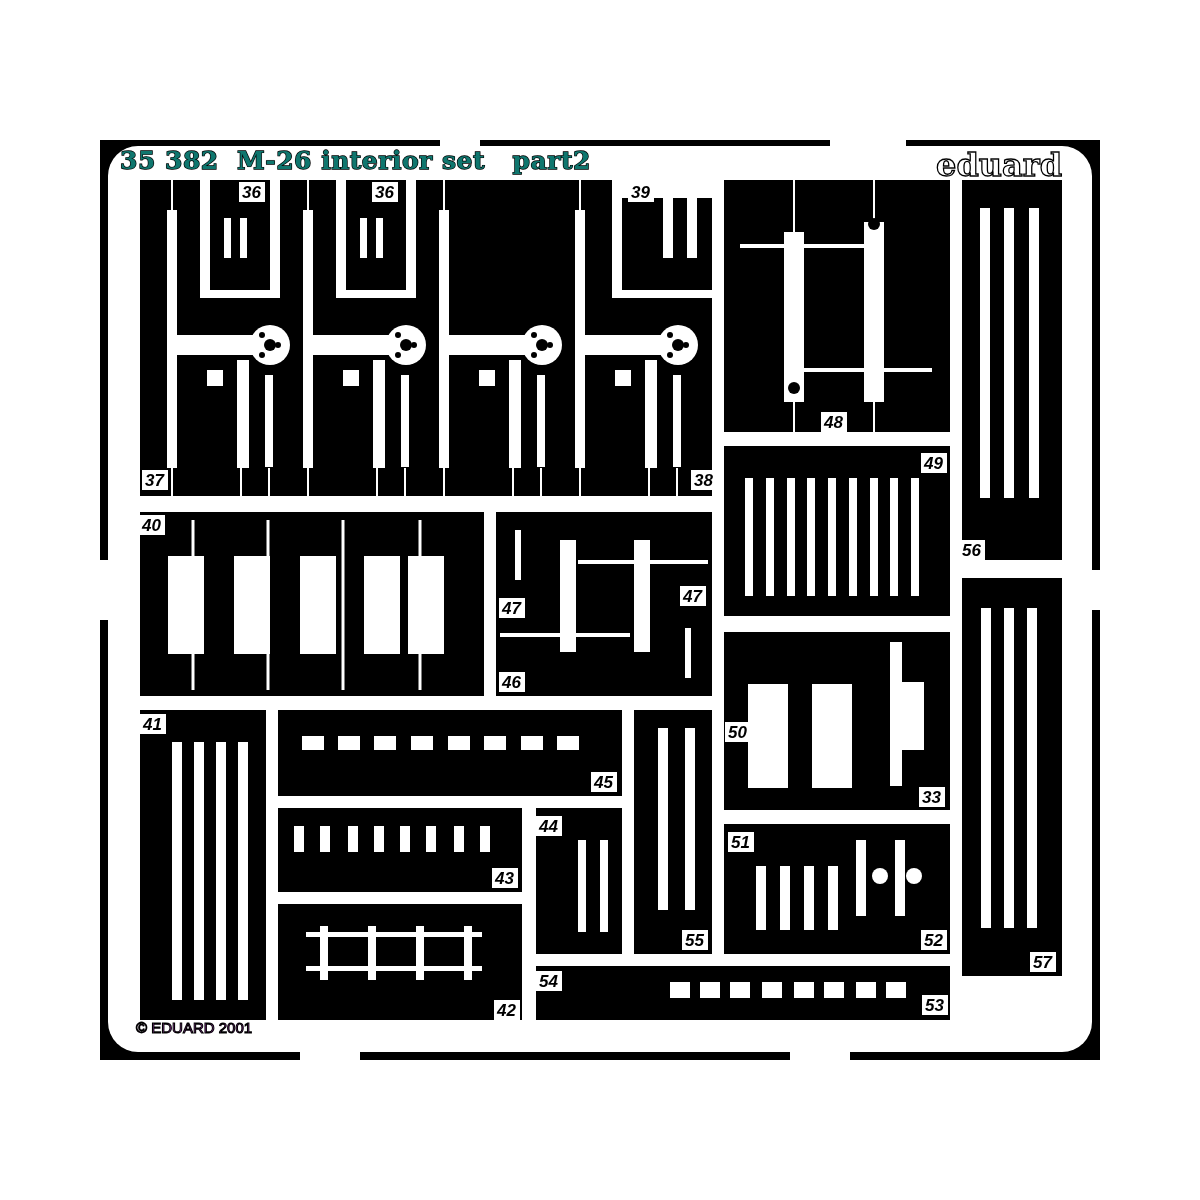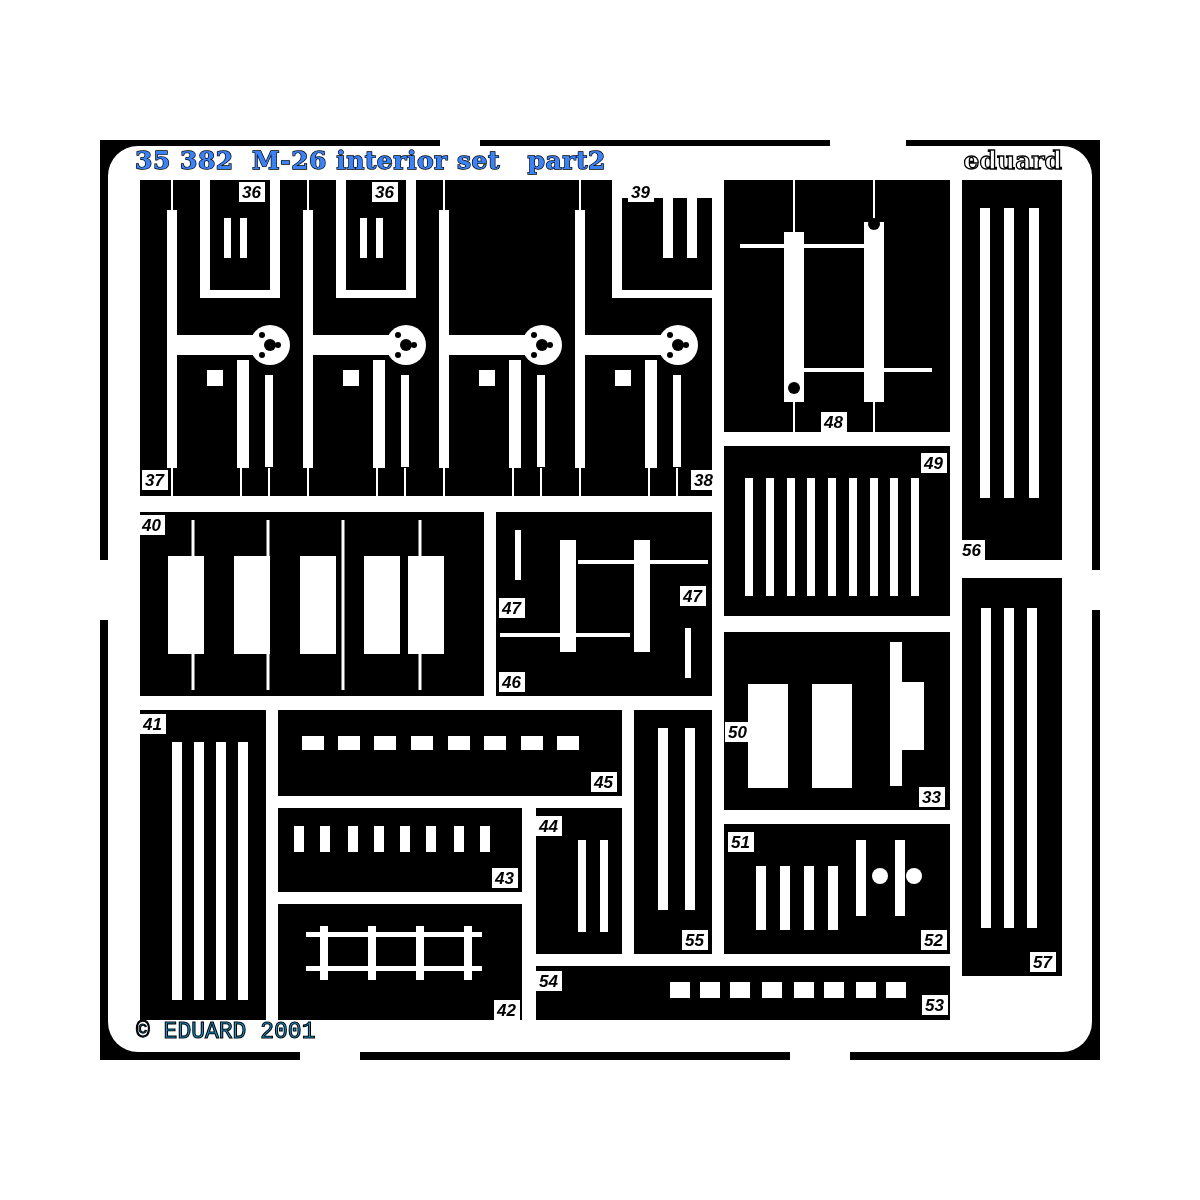--- a/index.html
+++ b/index.html
@@ -1,22 +1,22 @@
 <!DOCTYPE html>
 <html><head>
 <meta charset="utf-8">
 <style>
   html,body{margin:0;padding:0;background:#ffffff;}
   body{width:1200px;height:1200px;position:relative;overflow:hidden;font-family:"DejaVu Serif",serif;}
   #stage{position:absolute;left:0;top:0;width:1200px;height:1200px;}
   .fret{position:absolute;left:100px;top:140px;width:1000px;height:920px;background:#000;}
   .inner{position:absolute;left:8px;top:6px;width:984px;height:906px;background:#fff;border-radius:30px;}
-  .title{position:absolute;left:35px;top:6px;font-family:"DejaVu Serif",serif;font-weight:bold;font-size:25px;letter-spacing:0.5px;color:#3b82f6;-webkit-text-stroke:1.3px #000;paint-order:stroke;text-shadow:0 0 1px #000;white-space:pre;}
-  .brand{position:absolute;right:38px;top:6px;font-family:"DejaVu Serif",serif;font-weight:bold;font-size:25px;color:#fff;-webkit-text-stroke:1.3px #000;white-space:pre;}
-  .foot{position:absolute;font-family:Liberation Mono, monospace;font-size:23px;color:#0ea5e9;-webkit-text-stroke:1.1px #000;white-space:pre;}
+  .title{position:absolute;left:20px;top:6px;font-family:"DejaVu Serif",serif;font-weight:bold;font-size:25px;letter-spacing:0.5px;color:#0f766e;-webkit-text-stroke:1.3px #000;paint-order:stroke;text-shadow:0 0 1px #000;white-space:pre;}
+  .brand{position:absolute;right:38px;top:6px;font-family:"DejaVu Serif",serif;font-weight:bold;font-size:32px;color:#fff;-webkit-text-stroke:1.3px #000;white-space:pre;}
+  .foot{position:absolute;font-family:Liberation Sans, sans-serif;font-size:15px;color:#d946ef;-webkit-text-stroke:1.1px #000;white-space:pre;}
   .copy{left:36px;top:879px;}
   .made{right:40px;top:879px;}
   .gap{position:absolute;background:#fff;}
   svg{position:absolute;left:0;top:0;}
   .lbl{font-family:"Liberation Sans",sans-serif;font-weight:bold;font-size:17px;fill:#000;font-style:italic;}
 </style>
 </head>
 <body>
 
 <div id="stage">

